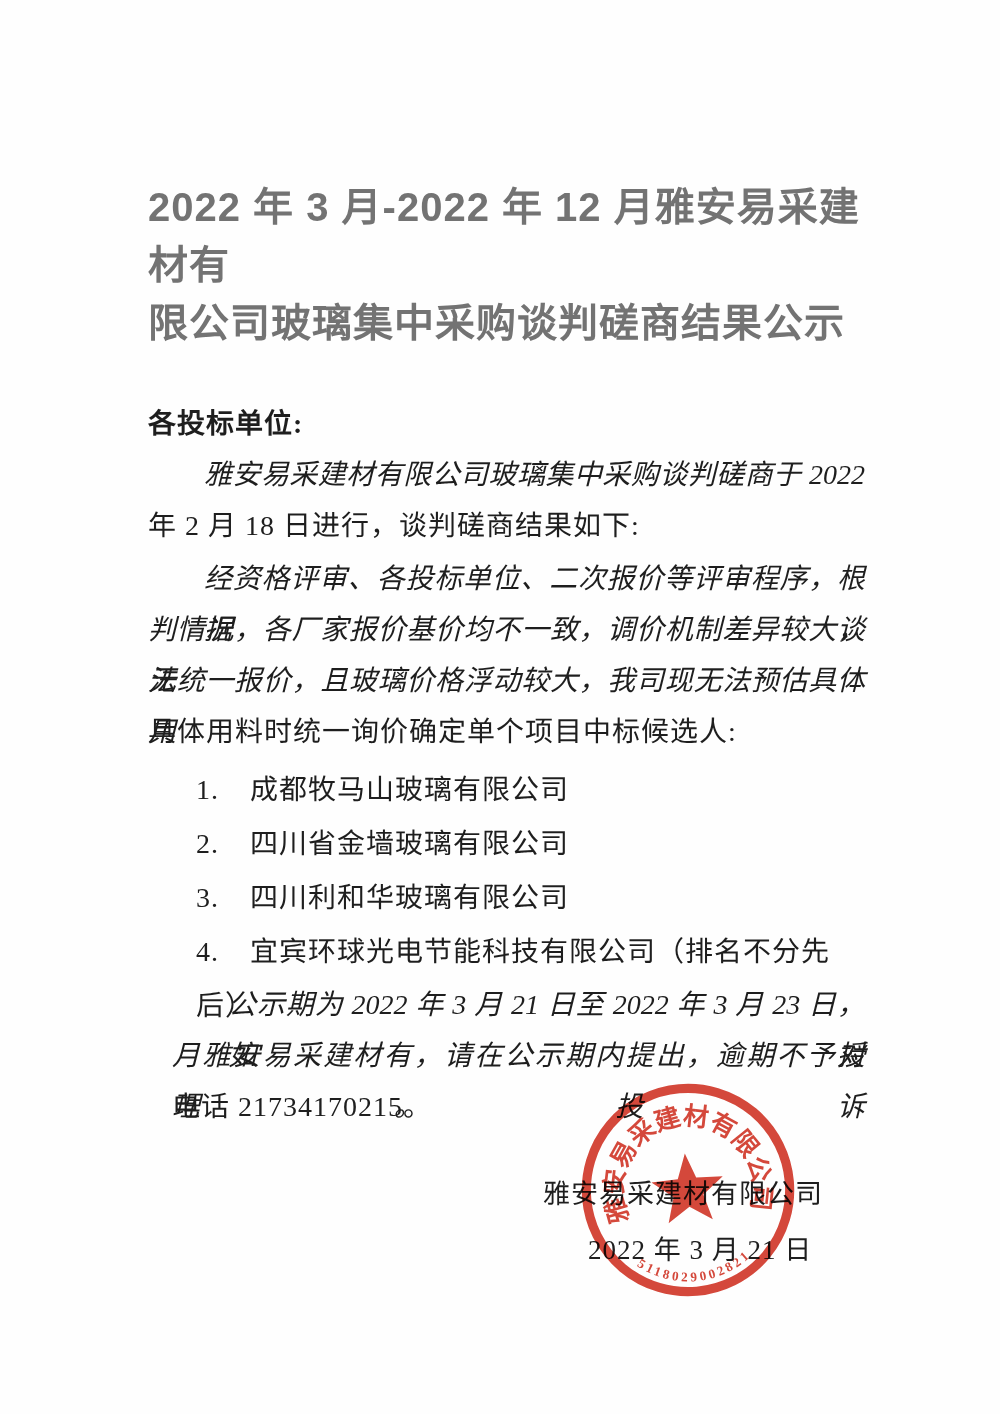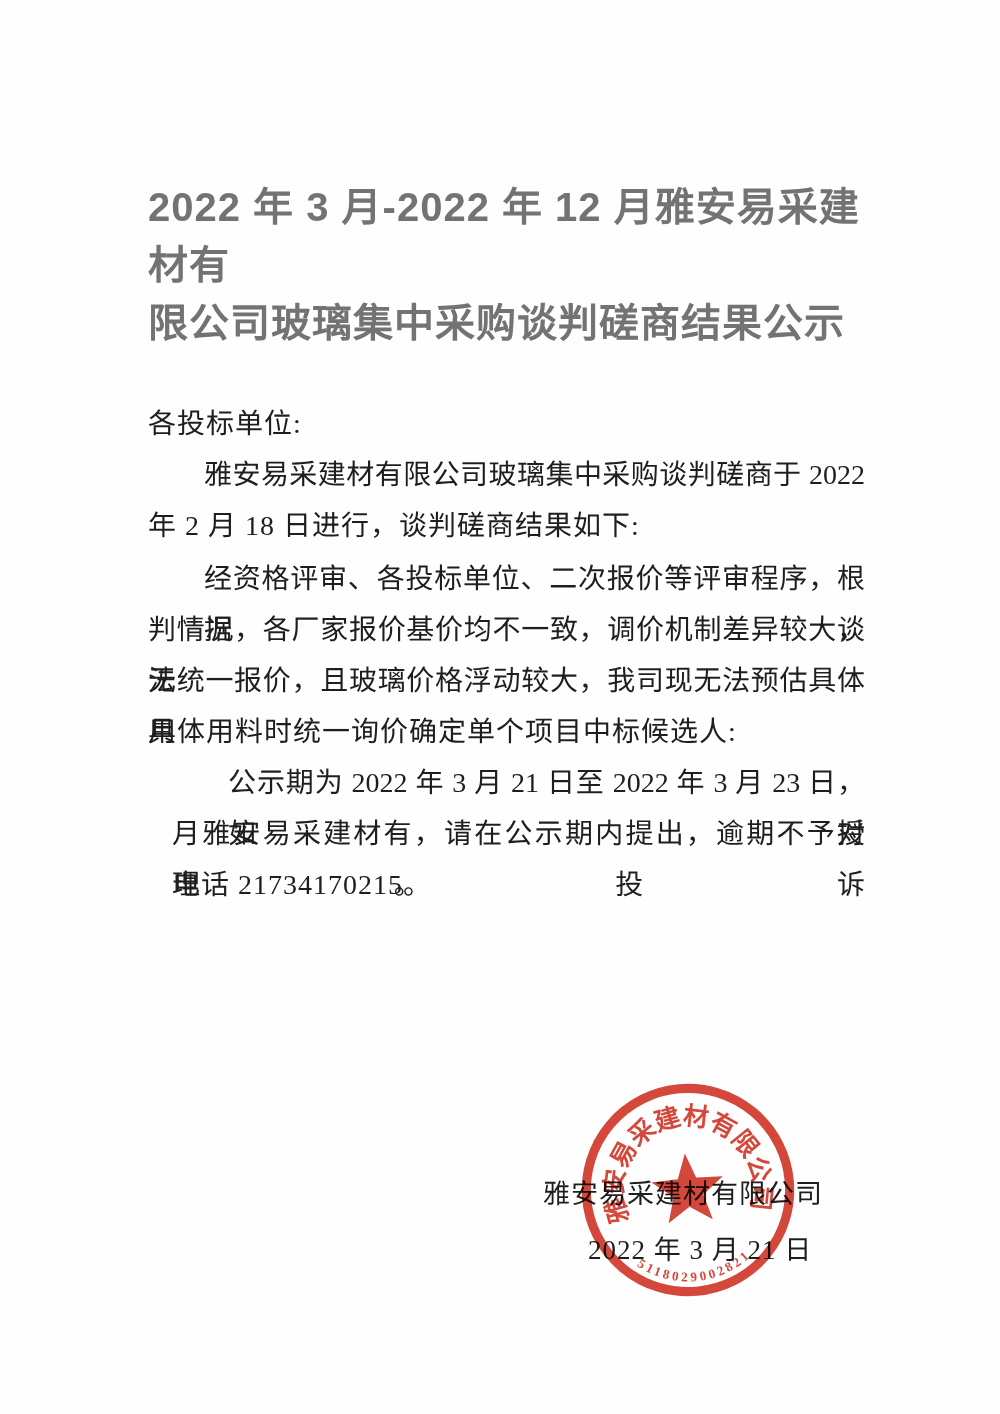--- a/index.html
+++ b/index.html
@@ -23,30 +23,32 @@
     line-height:58px;
     text-align:left;
     color:#737373;
     letter-spacing:1px;
   }
   .salutation{
     margin-top:46px;
     font-size:28px;
     height:51px;line-height:51px;
     letter-spacing:1px;
+    font-weight:bold;
   }
   .para .line{
     font-size:28px;
     height:51px;line-height:51px;
     letter-spacing:1px;
   }
   .para .jline{
     text-align:justify;
     text-align-last:justify;
     letter-spacing:0;
+    font-style:italic;
   }
   .indent{padding-left:56px;}
   .para.p2{margin-top:2px;}
   .para.p3{margin-top:0;margin-left:24px;}
   .shortlist{margin-top:6px;}
   .list-item{
     font-size:28px;
     height:54px;line-height:54px;
     padding-left:48px;
     letter-spacing:1px;
@@ -102,20 +104,34 @@
       <div class="line">年 2 月 18 日进行，谈判磋商结果如下:</div>
     </div>
 
     <div class="para p2">
       <div class="line jline indent">经资格评审、各投标单位、二次报价等评审程序，根据谈</div>
       <div class="line jline">判情况，各厂家报价基价均不一致，调价机制差异较大，无</div>
       <div class="line jline">法统一报价，且玻璃价格浮动较大，我司现无法预估具体用</div>
       <div class="line">具体用料时统一询价确定单个项目中标候选人:</div>
     </div>
 
+    <div class="shortlist">
+      <div class="list-item">
+        <span class="num">1.</span><span>成都牧马山玻璃有限公司</span>
+      </div>
+      <div class="list-item">
+        <span class="num">2.</span><span>四川省金墙玻璃有限公司</span>
+      </div>
+      <div class="list-item">
+        <span class="num">3.</span><span>四川利和华玻璃有限公司</span>
+      </div>
+      <div class="list-item">
+        <span class="num">4.</span><span>宜宾环球光电节能科技有限公司（排名不分先后）</span>
+      </div>
+    </div>
 
     <div class="para p3">
       <div class="line jline indent">公示期为 2022 年 3 月 21 日至 2022 年 3 月 23 日，如对</div>
       <div class="line jline">月雅安易采建材有，请在公示期内提出，逾期不予授理。投诉</div>
       <div class="line">电话 21734170215。</div>
     </div>
 
   </div>
 
   <div class="signature-block">

